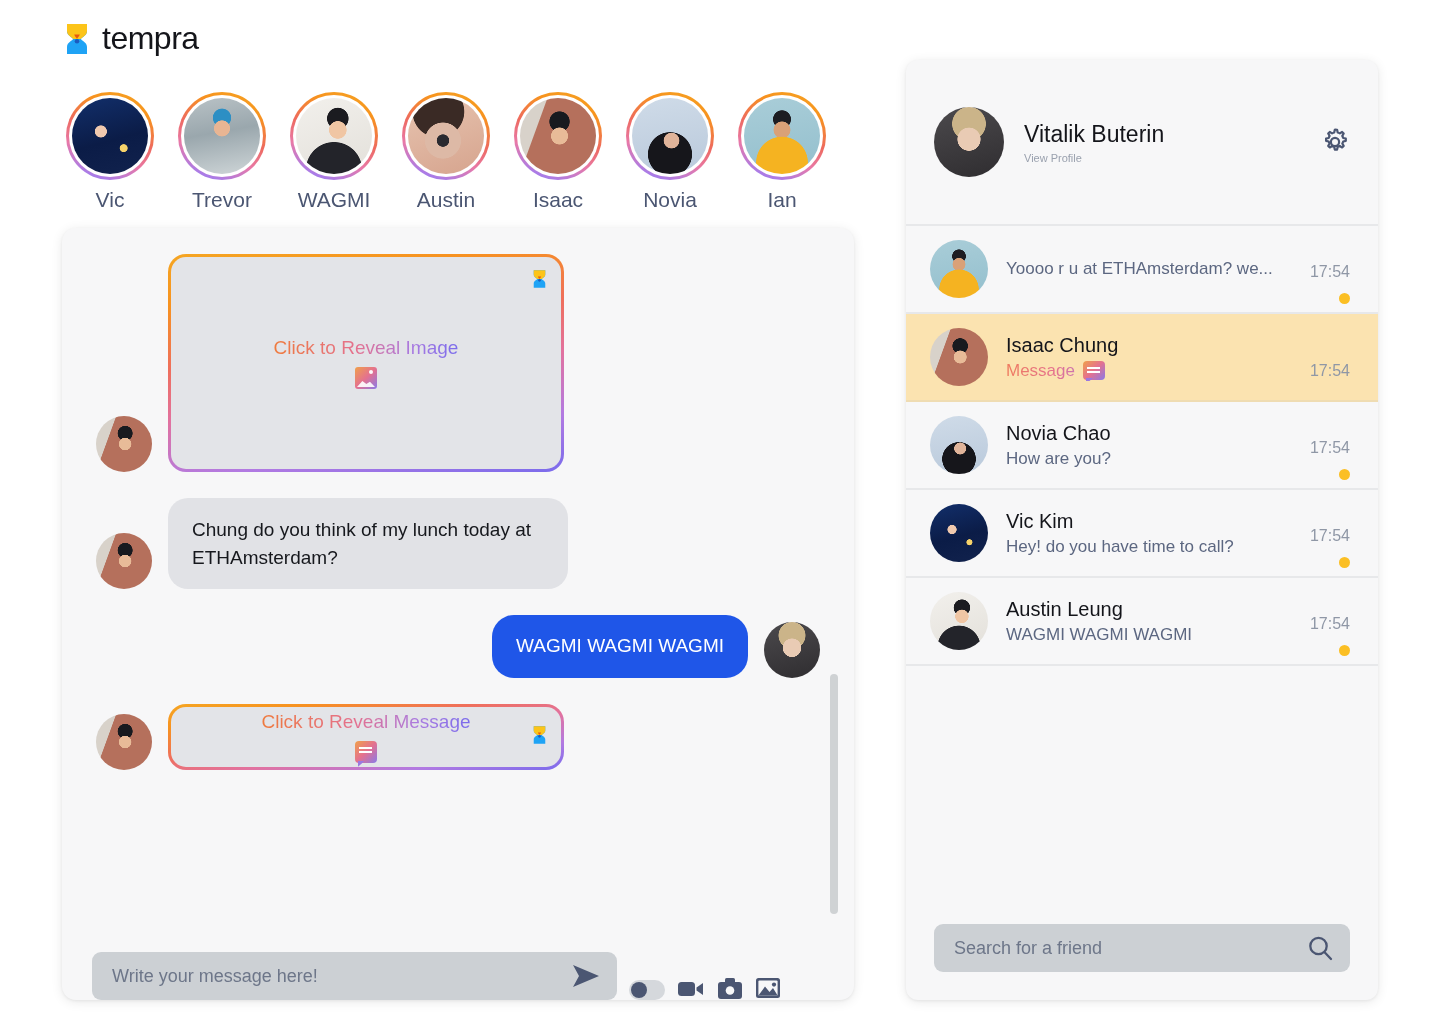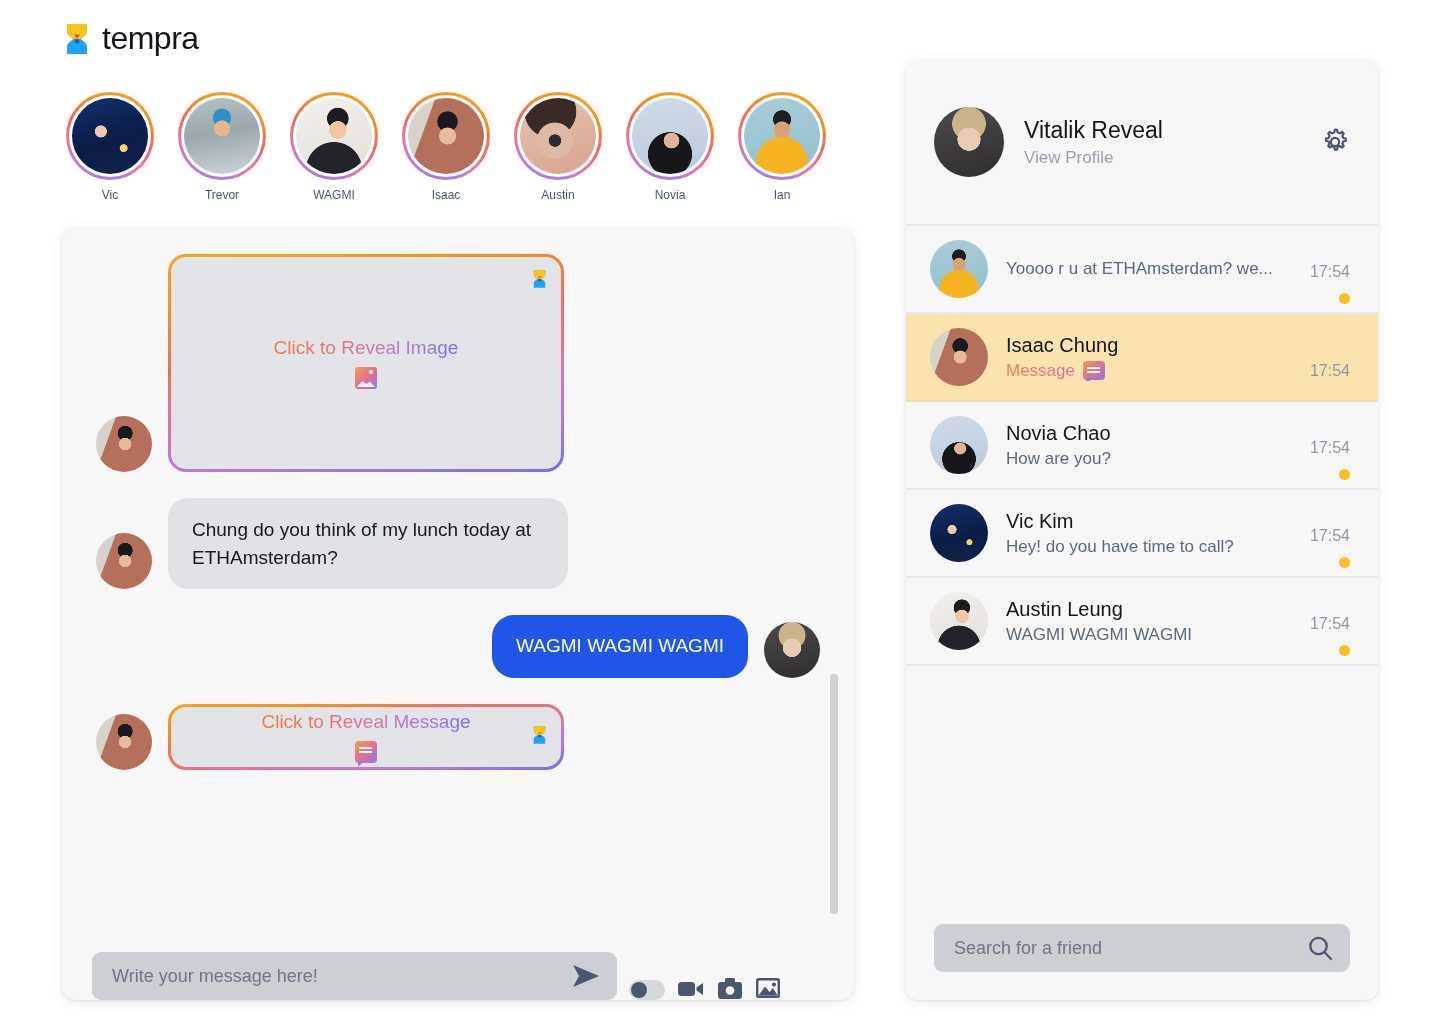--- a/index.html
+++ b/index.html
@@ -35,21 +35,21 @@
   }
   .ring-inner {
     width: 100%; height: 100%; border-radius: 50%;
     background: #fff; padding: 3px;
   }
   .av {
     width: 100%; height: 100%; border-radius: 50%;
     background-size: cover; background-position: center;
     overflow: hidden;
   }
-  .story-name { font-size: 12px; color: #4b5672; }
+  .story-name { font-size: 21px; color: #4b5672; }
 
   
   .chat-panel {
     position: absolute; left: 62px; top: 228px;
     width: 792px; height: 772px;
     background: #f7f7f8;
     border-radius: 14px;
     box-shadow: 0 2px 12px rgba(0,0,0,.09), 0 1px 3px rgba(0,0,0,.06);
     overflow: hidden;
   }
@@ -164,21 +164,21 @@
     overflow: hidden;
     display: flex; flex-direction: column;
   }
   .profile {
     height: 166px; display: flex; align-items: center; gap: 20px;
     padding: 0 28px; border-bottom: 2px solid #e7e8ea; flex: 0 0 166px;
   }
   .profile-av { width: 70px; height: 70px; border-radius: 50%; background-size: cover; background-position: center; flex: 0 0 70px; }
   .profile-meta { flex: 1; }
   .profile-name { font-size: 23px; color: #14151a; font-weight: 400; margin-bottom: 4px; }
-  .profile-sub { font-size: 17px; color: #9aa1ae; }
+  .profile-sub { font-size: 11px; color: #9aa1ae; }
 
   .convo-list { flex: 0 0 auto; }
   .convo {
     height: 88px; display: flex; align-items: center; gap: 18px;
     padding: 0 28px 0 24px; border-bottom: 2px solid #e7e8ea;
     background: #f7f7f8; cursor: pointer;
   }
   .convo.active { background: #fbe3b0; border-bottom-color: #efdcb2; }
   .convo-av { width: 58px; height: 58px; border-radius: 50%; background-size: cover; background-position: center; flex: 0 0 58px; }
   .convo-body { flex: 1; min-width: 0; }
@@ -257,39 +257,39 @@
           linear-gradient(160deg,#f2f0ec,#e3e0da);"></div>
       </div>
     </div>
     <div class="story-name">WAGMI</div>
   </div>
 
   <div class="story">
     <div class="ring">
       <div class="ring-inner">
         <div class="av" style="background:
-          radial-gradient(circle at 52% 50%, #e8bb98 0 15%, transparent 16%),
-          radial-gradient(circle at 52% 31%, #181a1f 0 15%, transparent 16%),
-          linear-gradient(110deg,#d8d2ca 0 26%,#b5705c 27% 100%);"></div>
-      </div>
-    </div>
-    <div class="story-name">Isaac</div>
-  </div>
-
-  <div class="story">
-    <div class="ring">
-      <div class="ring-inner">
-        <div class="av" style="background:
           radial-gradient(circle at 46% 56%, #2a2a30 0 10%, transparent 11%),
           radial-gradient(circle at 46% 56%, #ddb9a6 0 30%, transparent 31%),
           radial-gradient(circle at 40% 18%, #3a2a25 0 33%, transparent 34%),
           linear-gradient(160deg,#e7c4b0,#d6a48e);"></div>
       </div>
     </div>
     <div class="story-name">Austin</div>
+  </div>
+
+  <div class="story">
+    <div class="ring">
+      <div class="ring-inner">
+        <div class="av" style="background:
+          radial-gradient(circle at 52% 50%, #e8bb98 0 15%, transparent 16%),
+          radial-gradient(circle at 52% 31%, #181a1f 0 15%, transparent 16%),
+          linear-gradient(110deg,#d8d2ca 0 26%,#b5705c 27% 100%);"></div>
+      </div>
+    </div>
+    <div class="story-name">Isaac</div>
   </div>
 
   <div class="story">
     <div class="ring">
       <div class="ring-inner">
         <div class="av" style="background:
           radial-gradient(circle at 52% 56%, #e0b49a 0 13%, transparent 14%),
           radial-gradient(circle at 50% 74%, #16161b 0 32%, transparent 33%),
           linear-gradient(170deg,#cfdbe8,#b9c9db);"></div>
       </div>
@@ -425,21 +425,21 @@
 </div>
 
 <div class="side-panel">
 
   <div class="profile">
     <div class="profile-av" style="background:
       radial-gradient(circle at 50% 46%, #e9cbb4 0 22%, transparent 23%),
       radial-gradient(circle at 50% 24%, #cbb489 0 26%, transparent 27%),
       linear-gradient(165deg,#4c4a4d,#2f2d30);"></div>
     <div class="profile-meta">
-      <div class="profile-name">Vitalik Reveal</div>
+      <div class="profile-name">Vitalik Buterin</div>
       <div class="profile-sub">View Profile</div>
     </div>
     <span class="icon-btn">
       <svg width="30" height="30" viewBox="0 0 30 30">
         <path d="M15 2.5 l2.1 .35 .6 2.6 a10.6 10.6 0 0 1 2.1 .9 l2.3-1.4 1.6 1.6 -1.4 2.3 a10.6 10.6 0 0 1 .9 2.1 l2.6 .6 0 2.3 -2.6 .6 a10.6 10.6 0 0 1 -.9 2.1 l1.4 2.3 -1.6 1.6 -2.3-1.4 a10.6 10.6 0 0 1 -2.1 .9 l-.6 2.6 -2.3 0 -.6-2.6 a10.6 10.6 0 0 1 -2.1-.9 l-2.3 1.4 -1.6-1.6 1.4-2.3 a10.6 10.6 0 0 1 -.9-2.1 l-2.6-.6 0-2.3 2.6-.6 a10.6 10.6 0 0 1 .9-2.1 l-1.4-2.3 1.6-1.6 2.3 1.4 a10.6 10.6 0 0 1 2.1-.9 l.6-2.6 Z" fill="none" stroke="#4b5672" stroke-width="2.2" stroke-linejoin="round"></path>
         <circle cx="15" cy="15" r="4.1" fill="none" stroke="#4b5672" stroke-width="2.2"></circle>
       </svg>
     </span>
   </div>
 

